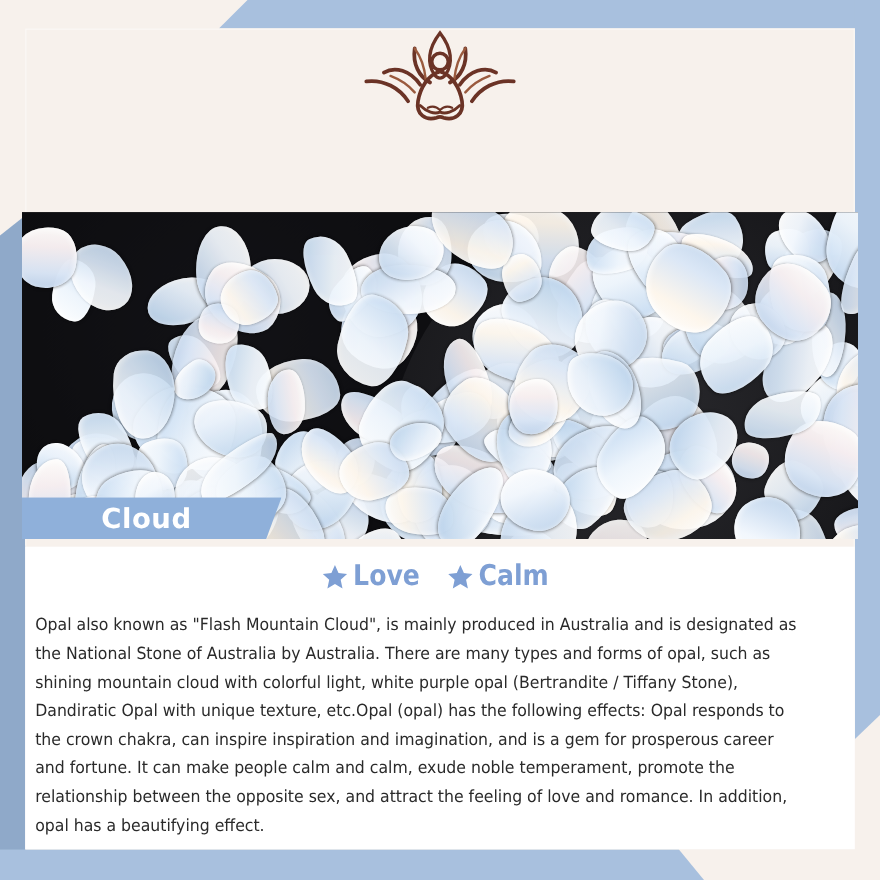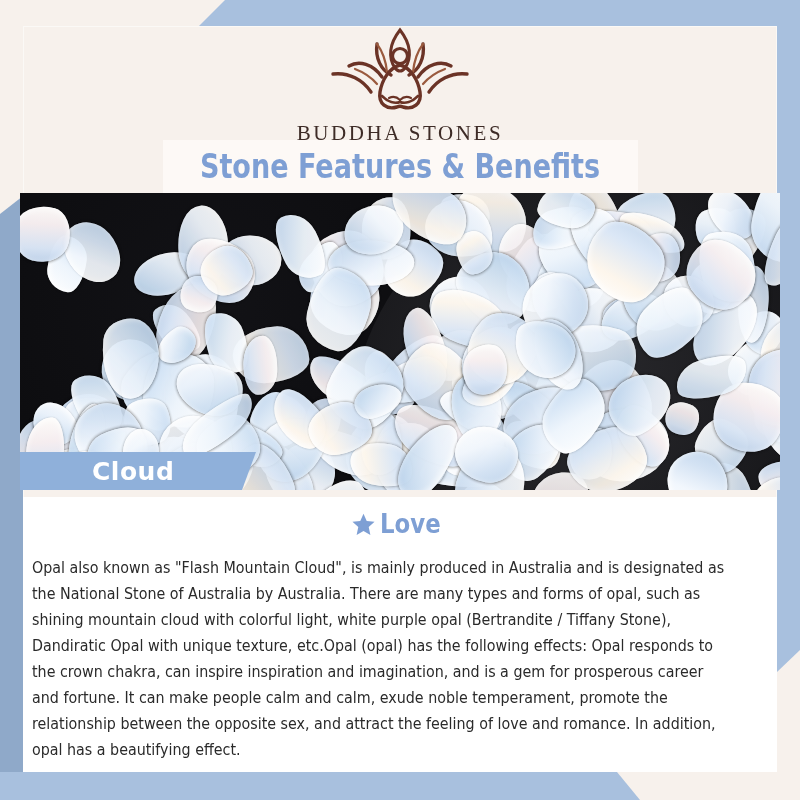--- a/index.html
+++ b/index.html
@@ -237,26 +237,22 @@
         <path d="M120 47 C112 50, 104 55, 98 62" stroke-width="2.2" stroke="#9a5a3e"></path>
         <path d="M8 52 C24 50, 38 58, 46 70"></path>
         <path d="M142 52 C126 50, 112 58, 104 70"></path>
         <circle cx="75" cy="34" r="7.5" stroke-width="3.2"></circle>
         <path d="M75 43 C64 46, 57 58, 55 70 C53 82, 62 88, 72 85 C74 84, 76 84, 78 85 C88 88, 97 82, 95 70 C93 58, 86 46, 75 43 Z" stroke-width="3.4"></path>
         <path d="M57 74 C63 80, 70 82, 75 80 C80 82, 87 80, 93 74" stroke-width="2.6"></path>
         <path d="M64 76 C68 74, 72 75, 75 78" stroke-width="2"></path>
         <path d="M86 76 C82 74, 78 75, 75 78" stroke-width="2"></path>
       </g>
     </svg>
-    <div class="logo-text">BUDDHA STONES</div>
   </div>
 
-  <div class="title-band">
-    <div class="title-text">Stone Features &amp; Benefits</div>
-  </div>
 
   <div class="photo">
     <div class="bowl-rim"></div>
     <div class="bowl-rim2"></div>
     <div class="stone-pile" id="stone-pile">
         <div class="stone" style="width: 46.6272px; height: 69.2781px; left: 692.995px; top: 10.8755px; background: linear-gradient(160deg, rgb(255, 255, 255) 0%, rgb(253, 246, 236) 30%, rgb(219, 231, 246) 68%, rgb(194, 214, 236) 100%); border-radius: 52% 48% 62% 38% / 42% 58%; transform: rotate(217deg); opacity: 0.93;"></div>
         <div class="stone" style="width: 57.5302px; height: 69.8339px; left: 510.802px; top: 277.784px; background: linear-gradient(170deg, rgb(255, 254, 251) 0%, rgb(246, 238, 240) 35%, rgb(217, 229, 245) 72%, rgb(186, 207, 233) 100%); border-radius: 60% 40% 55% 45% / 45% 55%; transform: rotate(16deg); opacity: 0.91;"></div>
         <div class="stone" style="width: 41.4323px; height: 70.8829px; left: 127.506px; top: 44.653px; background: linear-gradient(135deg, rgb(253, 253, 255) 0%, rgb(233, 241, 250) 40%, rgb(200, 220, 240) 75%, rgb(174, 200, 230) 100%); border-radius: 70% 30% 50% 50% / 55% 50% 50% 45%; transform: rotate(72deg); opacity: 0.96;"></div>
         <div class="stone" style="width: 41.2875px; height: 40.9418px; left: 675.039px; top: 14.5093px; background: linear-gradient(120deg, rgb(255, 255, 255) 0%, rgb(238, 245, 252) 45%, rgb(207, 225, 244) 80%, rgb(181, 205, 232) 100%); border-radius: 38% 62% 40% 60% / 60% 38% 62% 40%; transform: rotate(70deg); opacity: 0.98;"></div>
         <div class="stone" style="width: 62.1009px; height: 60.8836px; left: 409.22px; top: 83.6672px; background: linear-gradient(150deg, rgb(255, 255, 255) 0%, rgb(242, 247, 253) 38%, rgb(211, 226, 243) 70%, rgb(190, 211, 234) 100%); border-radius: 48% 52% 45% 55% / 50% 48% 52% 50%; transform: rotate(36deg); opacity: 0.99;"></div>
@@ -441,17 +437,23 @@
   </div>
 
   <div class="lower">
     <div class="benefits" id="benefits-row">
         <div class="benefit">
           <svg class="star" viewBox="0 0 24 24">
             <polygon fill="#7e9fd4" points="12,1.6 15.1,8.6 22.6,9.4 17,14.5 18.6,22 12,18.2 5.4,22 7,14.5 1.4,9.4 8.9,8.6"></polygon>
           </svg>
           <span class="benefit-label">Love</span>
         </div>
+        <div class="benefit">
+          <svg class="star" viewBox="0 0 24 24">
+            <polygon fill="#7e9fd4" points="12,1.6 15.1,8.6 22.6,9.4 17,14.5 18.6,22 12,18.2 5.4,22 7,14.5 1.4,9.4 8.9,8.6"></polygon>
+          </svg>
+          <span class="benefit-label">Calm</span>
+        </div>
       </div>
     <div class="body-text">Opal also known as "Flash Mountain Cloud", is mainly produced in Australia and is designated as the National Stone of Australia by Australia. There are many types and forms of opal, such as shining mountain cloud with colorful light, white purple opal (Bertrandite / Tiffany Stone), Dandiratic Opal with unique texture, etc.Opal (opal) has the following effects: Opal responds to the crown chakra, can inspire inspiration and imagination, and is a gem for prosperous career and fortune. It can make people calm and calm, exude noble temperament, promote the relationship between the opposite sex, and attract the feeling of love and romance. In addition, opal has a beautifying effect.</div>
   </div>
 
 </div>
 
 </body></html>

